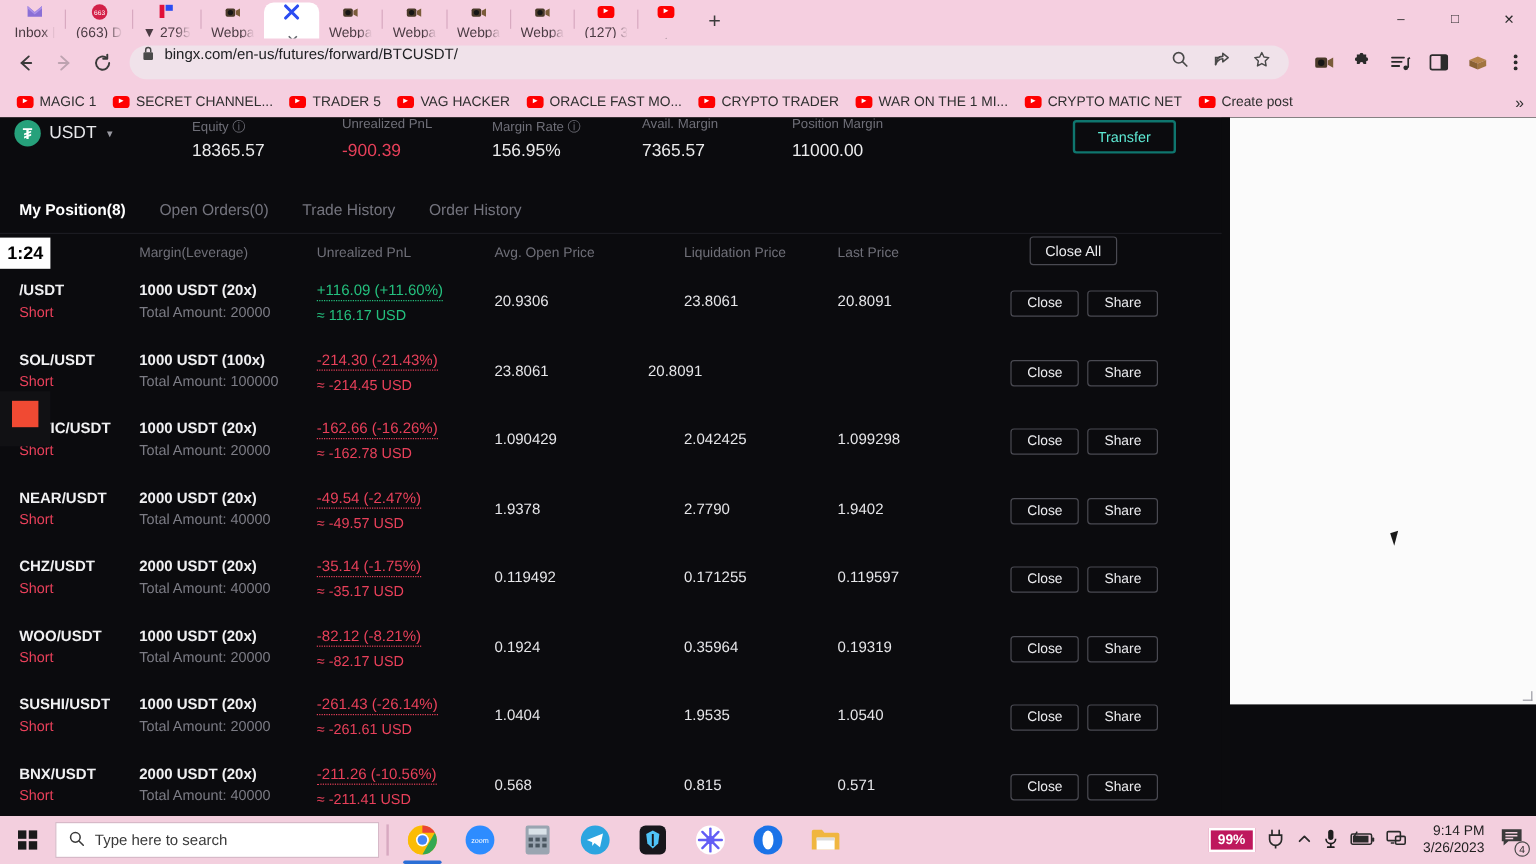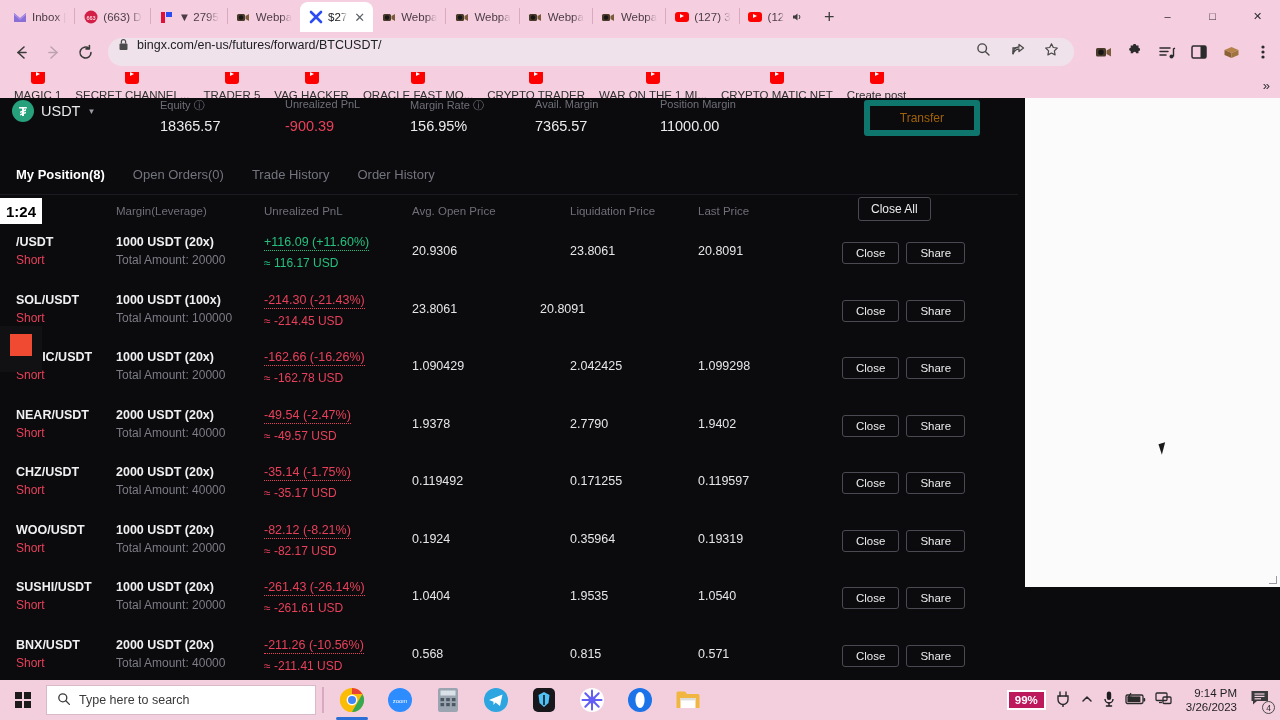--- a/index.html
+++ b/index.html
@@ -11,21 +11,21 @@
     -webkit-font-smoothing: antialiased;
   }
   .screen { position: relative; width: 1280px; height: 720px; background:#000; }
 
   
   .chrome { background:#f5cfe0; width:1280px; }
   .tabstrip { height:32px; display:flex; align-items:flex-end; padding-left:4px; position:relative; }
   .tab {
     height:30px; display:flex; align-items:center; gap:5px;
     padding:0 8px; max-width:92px; min-width:46px; position:relative;
-    border-radius:8px 8px 0 0; color:#4b3b43; font-size:11.5px; white-space:nowrap; overflow:hidden;
+    border-radius:8px 8px 0 0; color:#4b3b43; font-size:11.5px; white-space:nowrap; overflow:hidden;flex-direction:column;
   }
   .tab .lbl { overflow:hidden; text-overflow:clip; max-width:52px; display:block;
     -webkit-mask-image: linear-gradient(to right, #000 70%, transparent 100%);
             mask-image: linear-gradient(to right, #000 70%, transparent 100%); }
   .tab.active { background:#fff; color:#202124; }
   .tab-sep { width:1px; height:16px; background:#d8a9c0; align-self:center; }
   .tabfav { width:15px; height:15px; flex:0 0 15px; display:flex; align-items:center; justify-content:center; }
   .tabclose { font-size:13px; color:#5f6368; margin-left:2px; line-height:1; }
   .newtab { width:26px; height:26px; display:flex; align-items:center; justify-content:center;
     font-size:18px; color:#3c3c3c; margin-left:4px; margin-bottom:2px; }
@@ -39,43 +39,43 @@
   .omnibox {
     flex:1; height:28px; background:#f0e2ea; border-radius:14px; display:flex; align-items:flex-start;
     padding:0 10px; gap:8px; margin:0 6px; min-width:0;
   }
   .omnibox .url { font-size:12.5px; color:#202124; white-space:nowrap; overflow:hidden; }
   .omni-actions { display:flex; align-items:center; gap:12px; margin-left:auto; padding-right:2px; }
   .tbicon { width:22px; height:22px; display:flex; align-items:center; justify-content:center; color:#3c3c3c; }
   .ext-icons { display:flex; align-items:center; gap:10px; padding-left:10px; }
 
   .bookmarks { height:26px; display:flex; align-items:center; gap:2px; padding:0 8px; overflow:hidden; }
-  .bm { display:flex; align-items:center; gap:5px; padding:2px 6px; border-radius:4px; font-size:11.5px; color:#2f2f2f; white-space:nowrap;flex-direction:column; }
+  .bm { display:flex; align-items:center; gap:5px; padding:2px 6px; border-radius:4px; font-size:11.5px; color:#2f2f2f; white-space:nowrap; }
   .bm-overflow { margin-left:auto; color:#2f2f2f; font-size:13px; padding-right:2px; }
   .yt { width:14px; height:10px; background:#ff0000; border-radius:3px; position:relative; flex:0 0 14px; }
   .yt::after { content:""; position:absolute; left:5px; top:2.2px; border-left:4.5px solid #fff;
     border-top:2.8px solid transparent; border-bottom:2.8px solid transparent; }
 
   
   .page { position:absolute; left:0; top:98px; width:1280px; height:582px; background:#000; }
   .content { position:absolute; left:0; top:0; width:1025px; height:582px; background:#0b0b0e; overflow:hidden; }
 
   .acct-bar { position:relative; height:56px; padding-left:12px; }
   .acct-left { position:absolute; left:12px; top:2px; display:flex; align-items:center; gap:7px; }
   .usdt-coin { width:22px; height:22px; border-radius:50%; background:#26a17b; color:#fff; font-size:13px;
     display:flex; align-items:center; justify-content:center; font-weight:bold; }
   .usdt-name { color:#e9e9ec; font-size:14.5px; }
   .caret { color:#9a9aa2; font-size:8px; }
   .metrics { position:absolute; left:160px; top:0; display:flex; }
   .metric { width:125px; }
   .metric .mlab { color:#6f6f78; font-size:11px; white-space:nowrap; height:14px; overflow:hidden; }
   .metric .mval { color:#ececed; font-size:14.5px; margin-top:6px; }
   .metric .mval.neg { color:#e8405a; }
-  .transfer-btn { position:absolute; right:45px; top:2px; border:6px solid #0f766e; color:#a16207;
-    background:transparent; font-size:12px; padding:5px 30px; border-radius:3px; }
+  .transfer-btn { position:absolute; right:45px; top:2px; border:2px solid #0f766e; color:#5eead4;
+    background:transparent; font-size:12px; padding:5px 19px; border-radius:3px; }
 
   .postabs { height:40px; display:flex; align-items:center; gap:28px; padding-left:16px; position:relative; }
   .ptab { color:#74747e; font-size:13px; }
   .ptab.active { color:#fff; font-weight:bold; }
   .divider { height:1px; background:#1b1b21; }
 
   .thead { display:flex; align-items:center; height:32px; position:relative; padding-left:16px; }
   .thead .th { color:#6f6f78; font-size:11.5px; }
   .col1 { width:100px; }
   .col2 { width:148px; }

